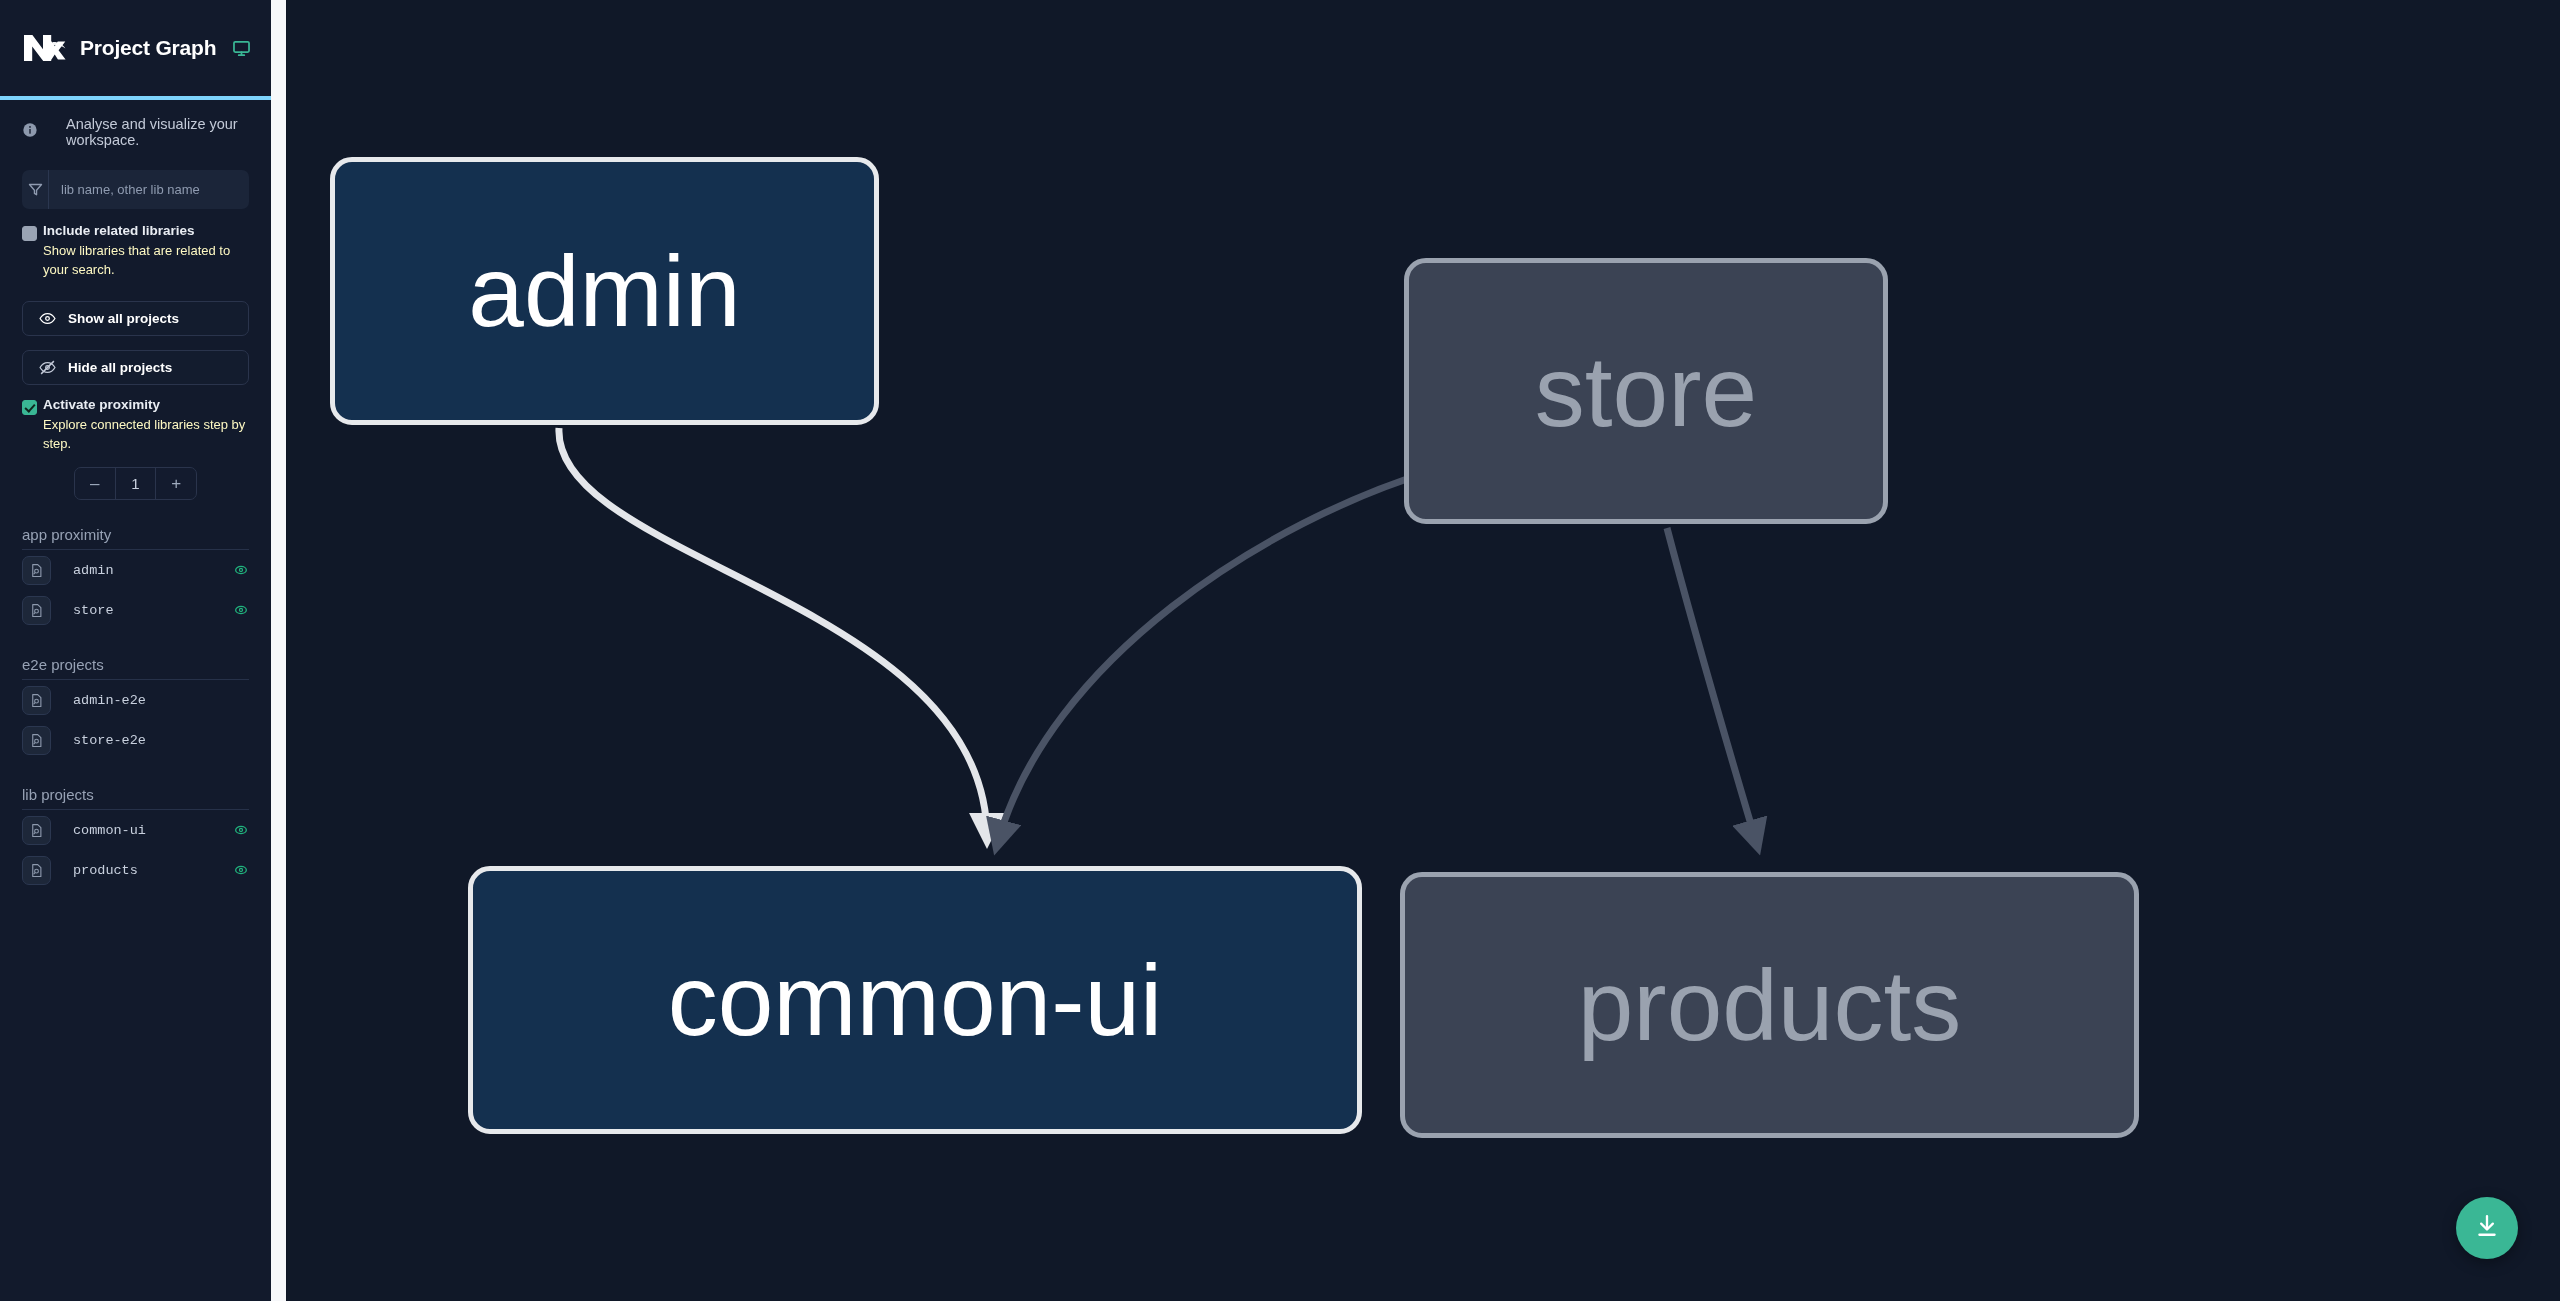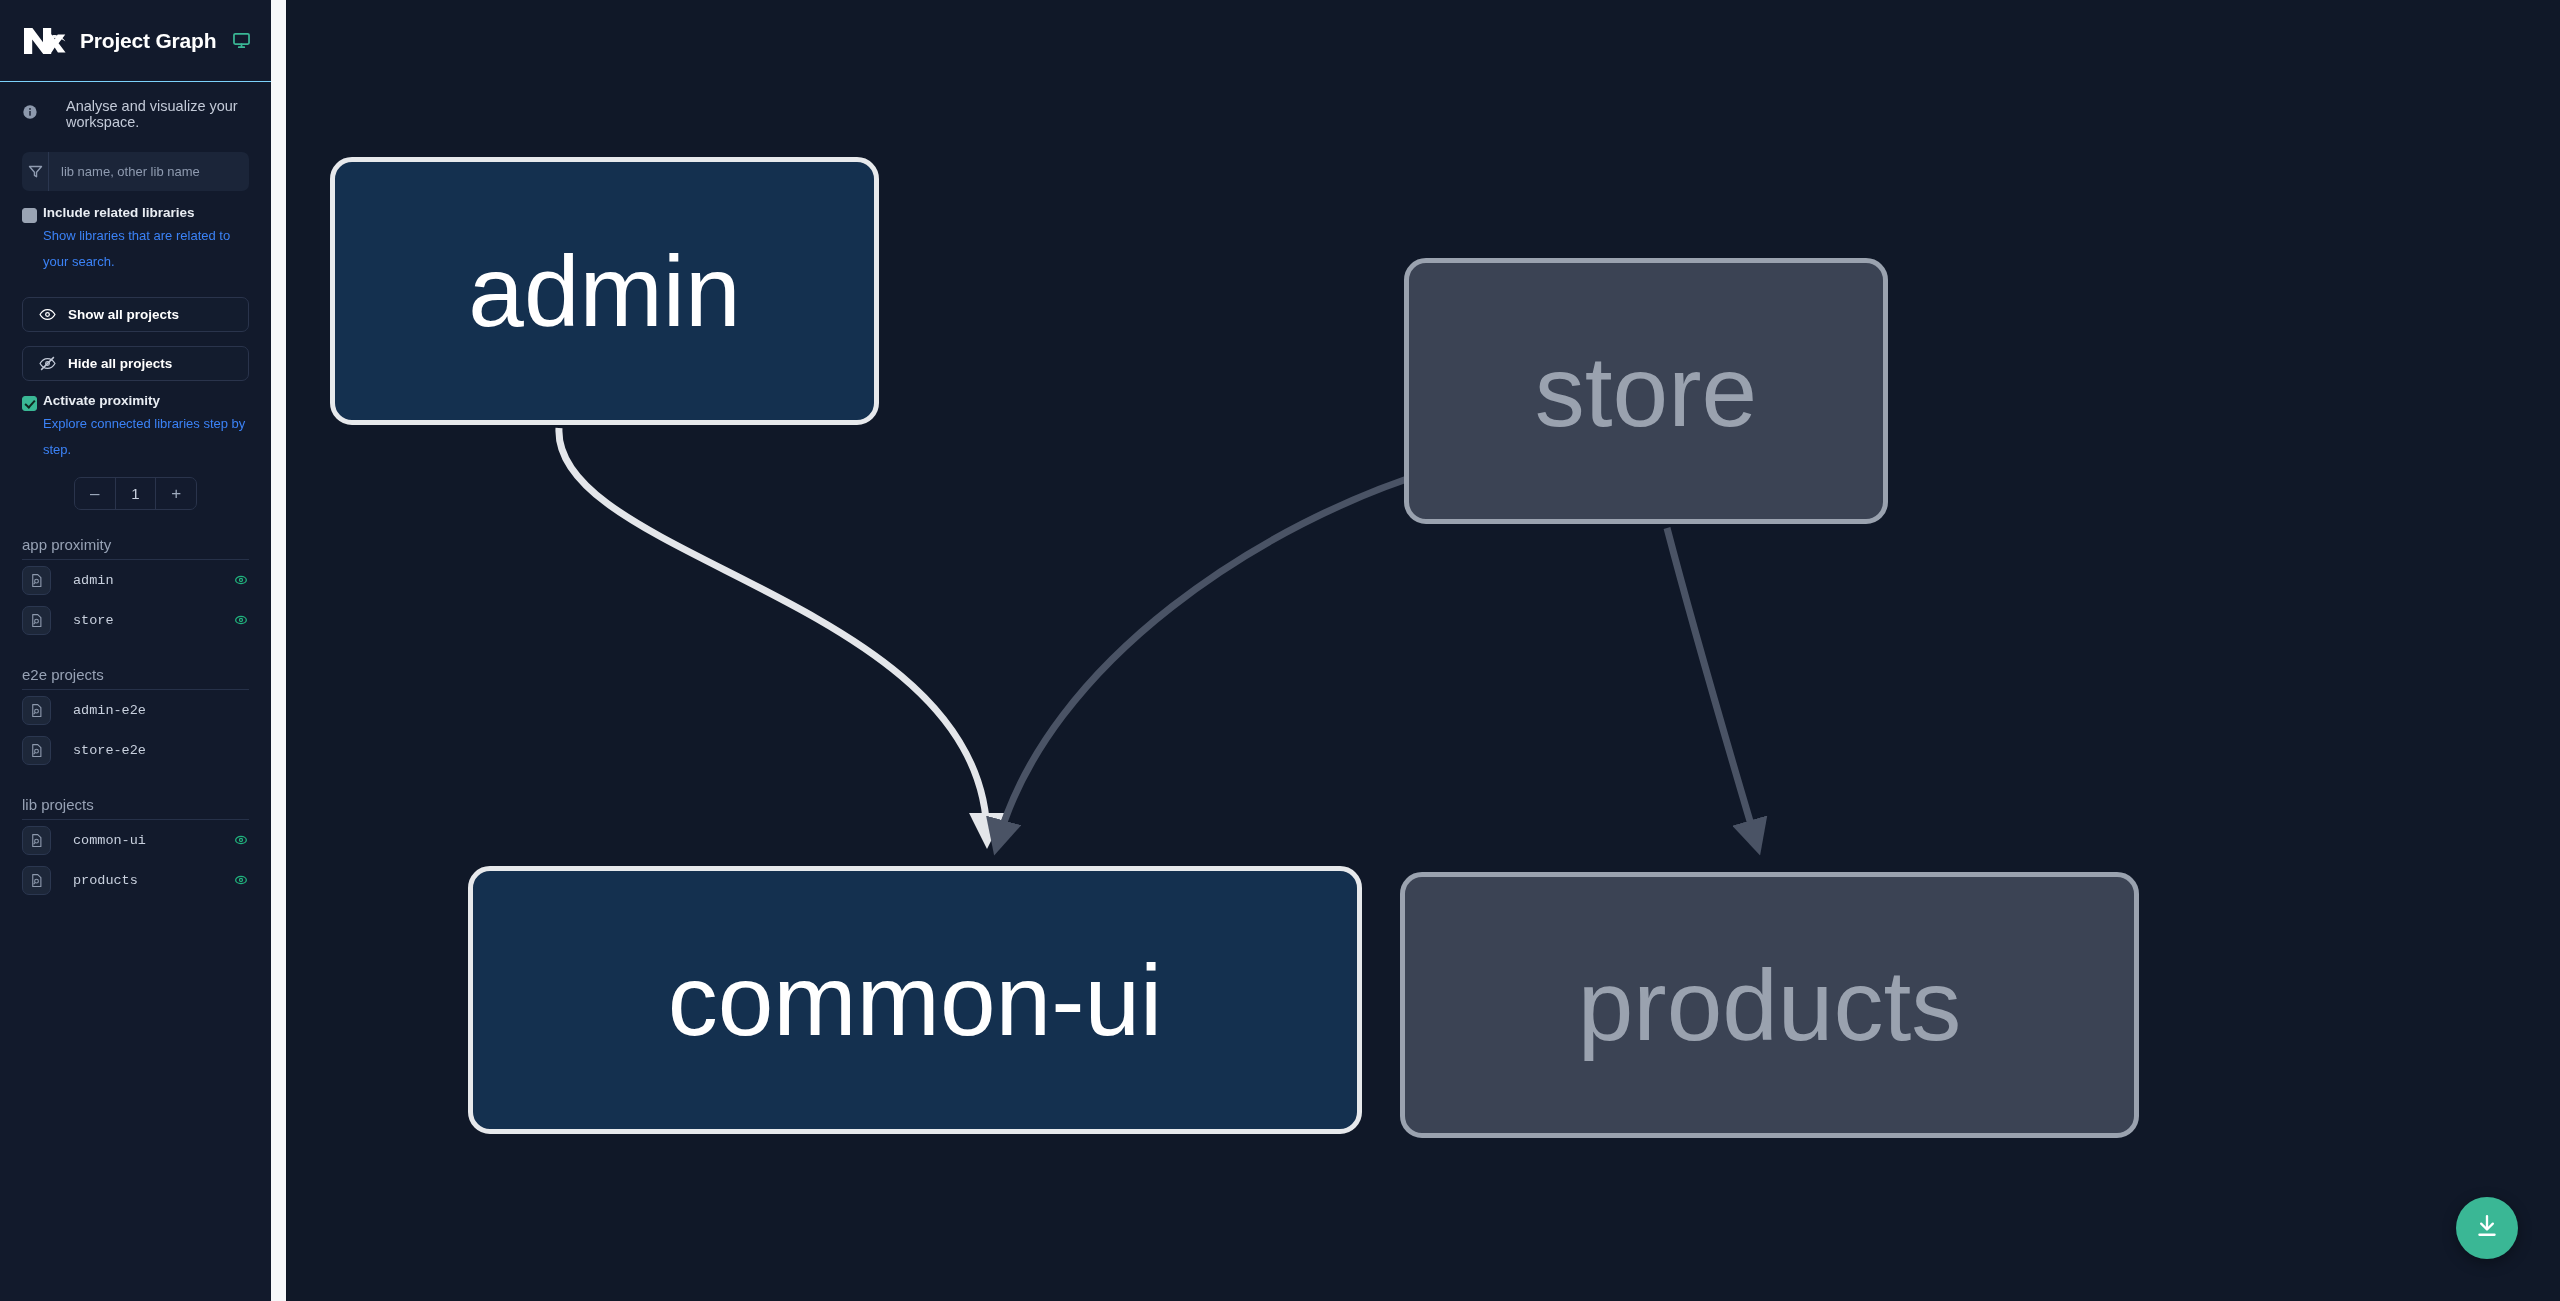--- a/index.html
+++ b/index.html
@@ -13,24 +13,24 @@
 
   
   .sidebar {
     width: 271px; height: 1301px;
     background: #121a2c;
     flex: 0 0 271px;
     position: relative;
     overflow: hidden;
   }
   .sidebar-header {
-    height: 82px;
+    height: 100px;
     display: flex; align-items: center;
     padding: 0 22px;
-    border-bottom: 1px solid #7dd3fc;
+    border-bottom: 4px solid #7dd3fc;
   }
   .nx-logo {
     width: 46px; height: 34px;
     position: relative; flex: 0 0 46px;
     margin-right: 12px;
   }
   .nx-logo svg { display: block; }
   .app-title {
     color: #ffffff; font-size: 21px; font-weight: 700;
     letter-spacing: -0.2px; white-space: nowrap;
@@ -70,21 +70,21 @@
   }
   .chk.white { background: #ffffff; border-color: #ffffff; }
   .chk.checked { background: #3ab795; border-color: #3ab795; }
   .chk.checked::after {
     content: ""; position: absolute; left: 4px; top: 0.5px;
     width: 4px; height: 8px; border: solid #10261f;
     border-width: 0 2px 2px 0; transform: rotate(42deg);
   }
   .check-texts { display: flex; flex-direction: column; }
   .check-title { color: #e9edf3; font-size: 13.5px; font-weight: 700; line-height: 16px; }
-  .check-desc { color: #3b82f6; font-size: 13px; line-height: 26px; margin-top: 2px; }
+  .check-desc { color: #fef9c3; font-size: 13px; line-height: 19px; margin-top: 2px; }
 
   .btn-ghost {
     margin: 14px 22px 0 22px;
     height: 35px;
     display: flex; align-items: center; gap: 12px;
     padding: 0 16px;
     border: 1px solid #2a3category; border: 1px solid #2a344c;
     border-radius: 7px;
     background: #16203360;
     color: #ffffff; font-size: 13.5px; font-weight: 700;

